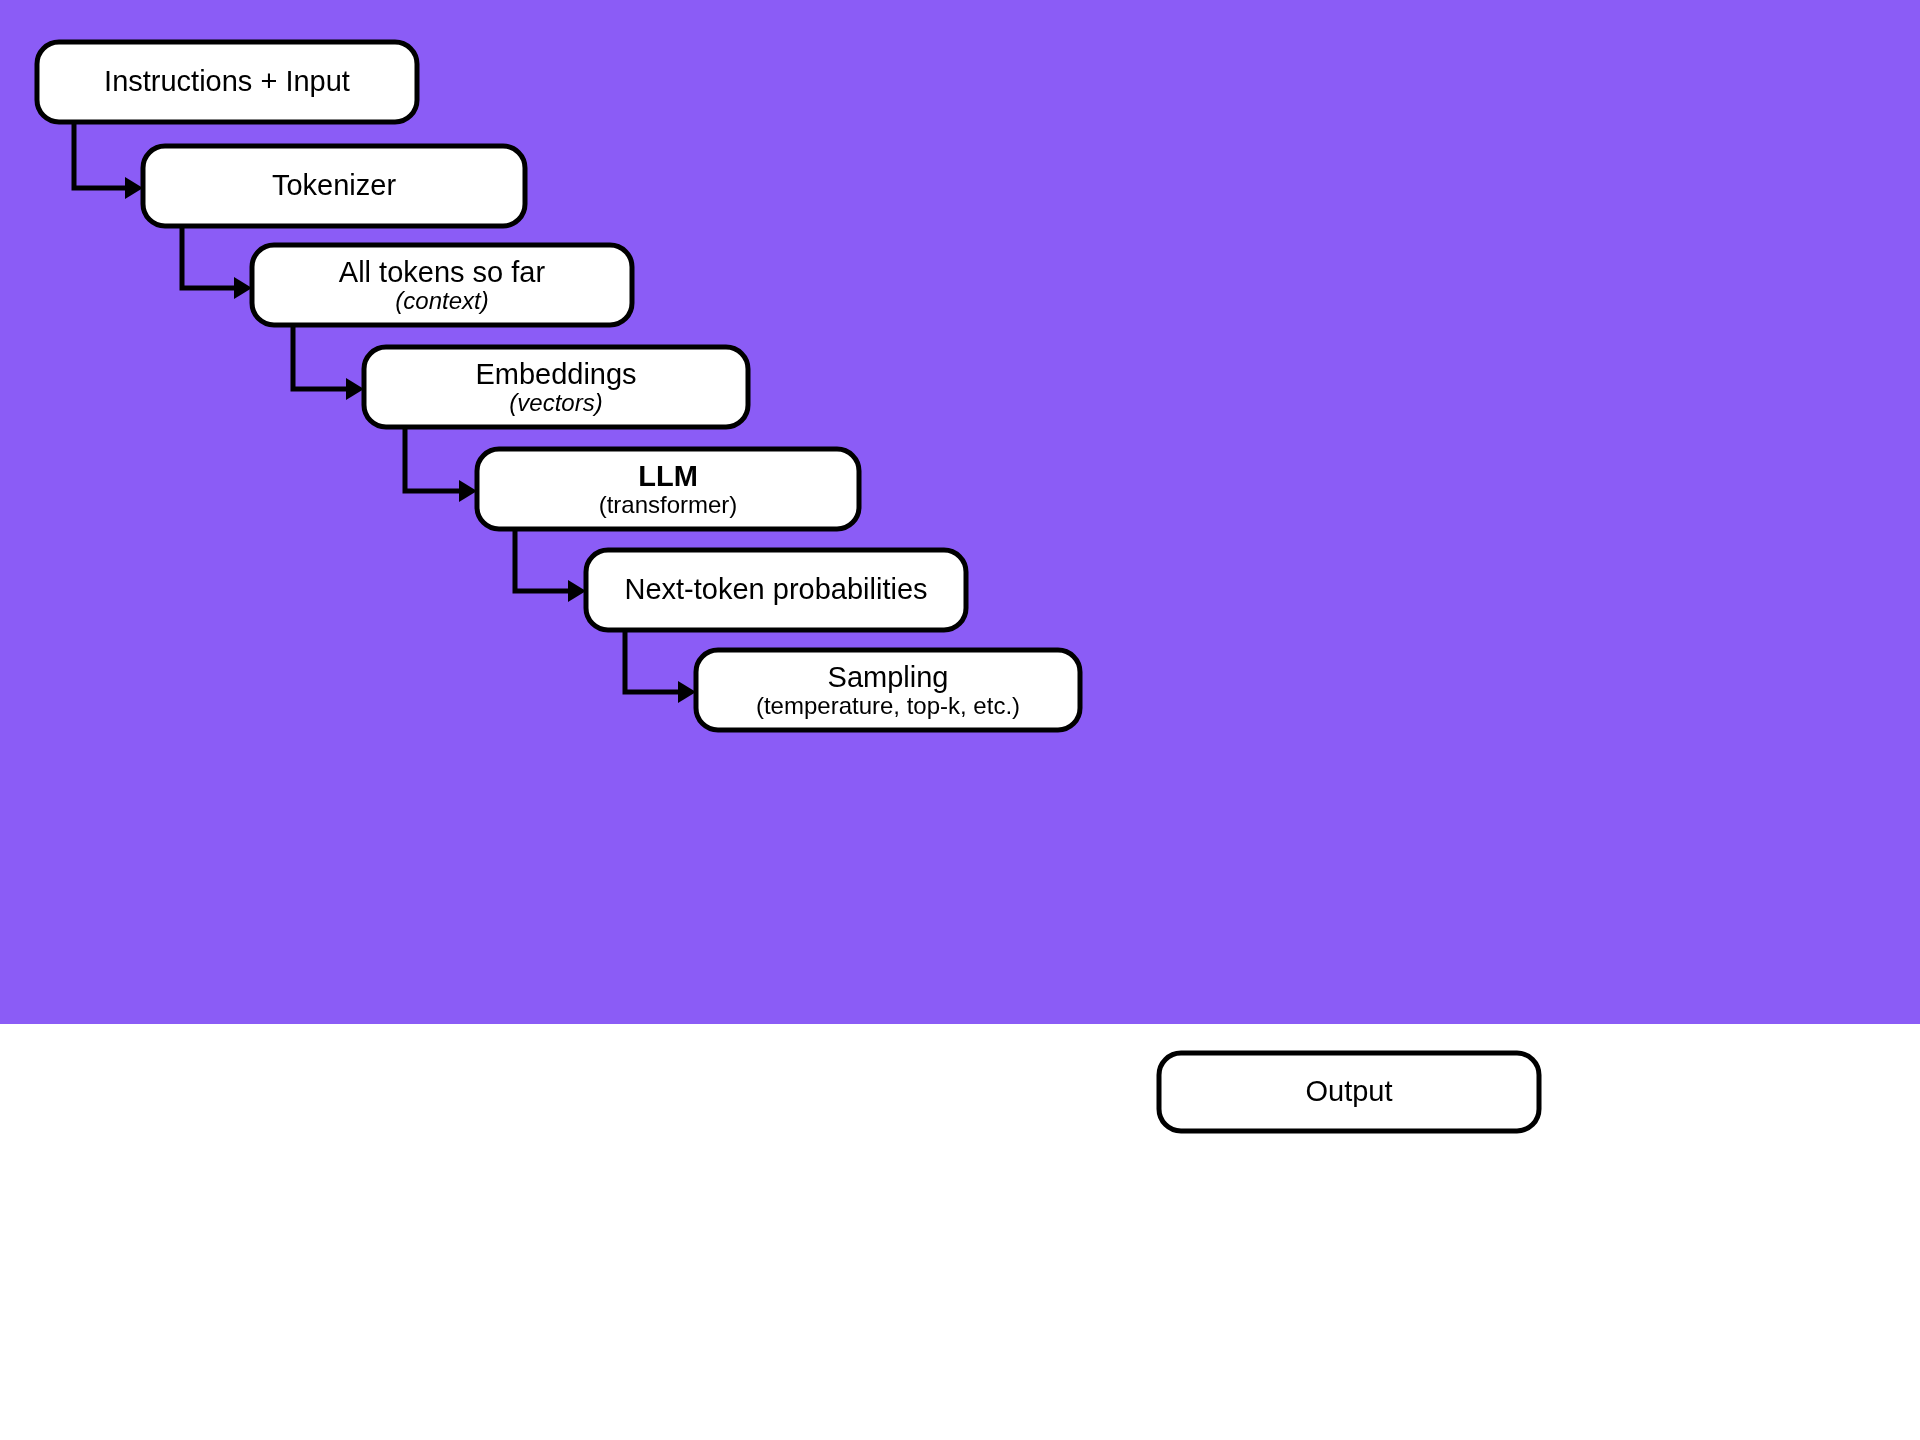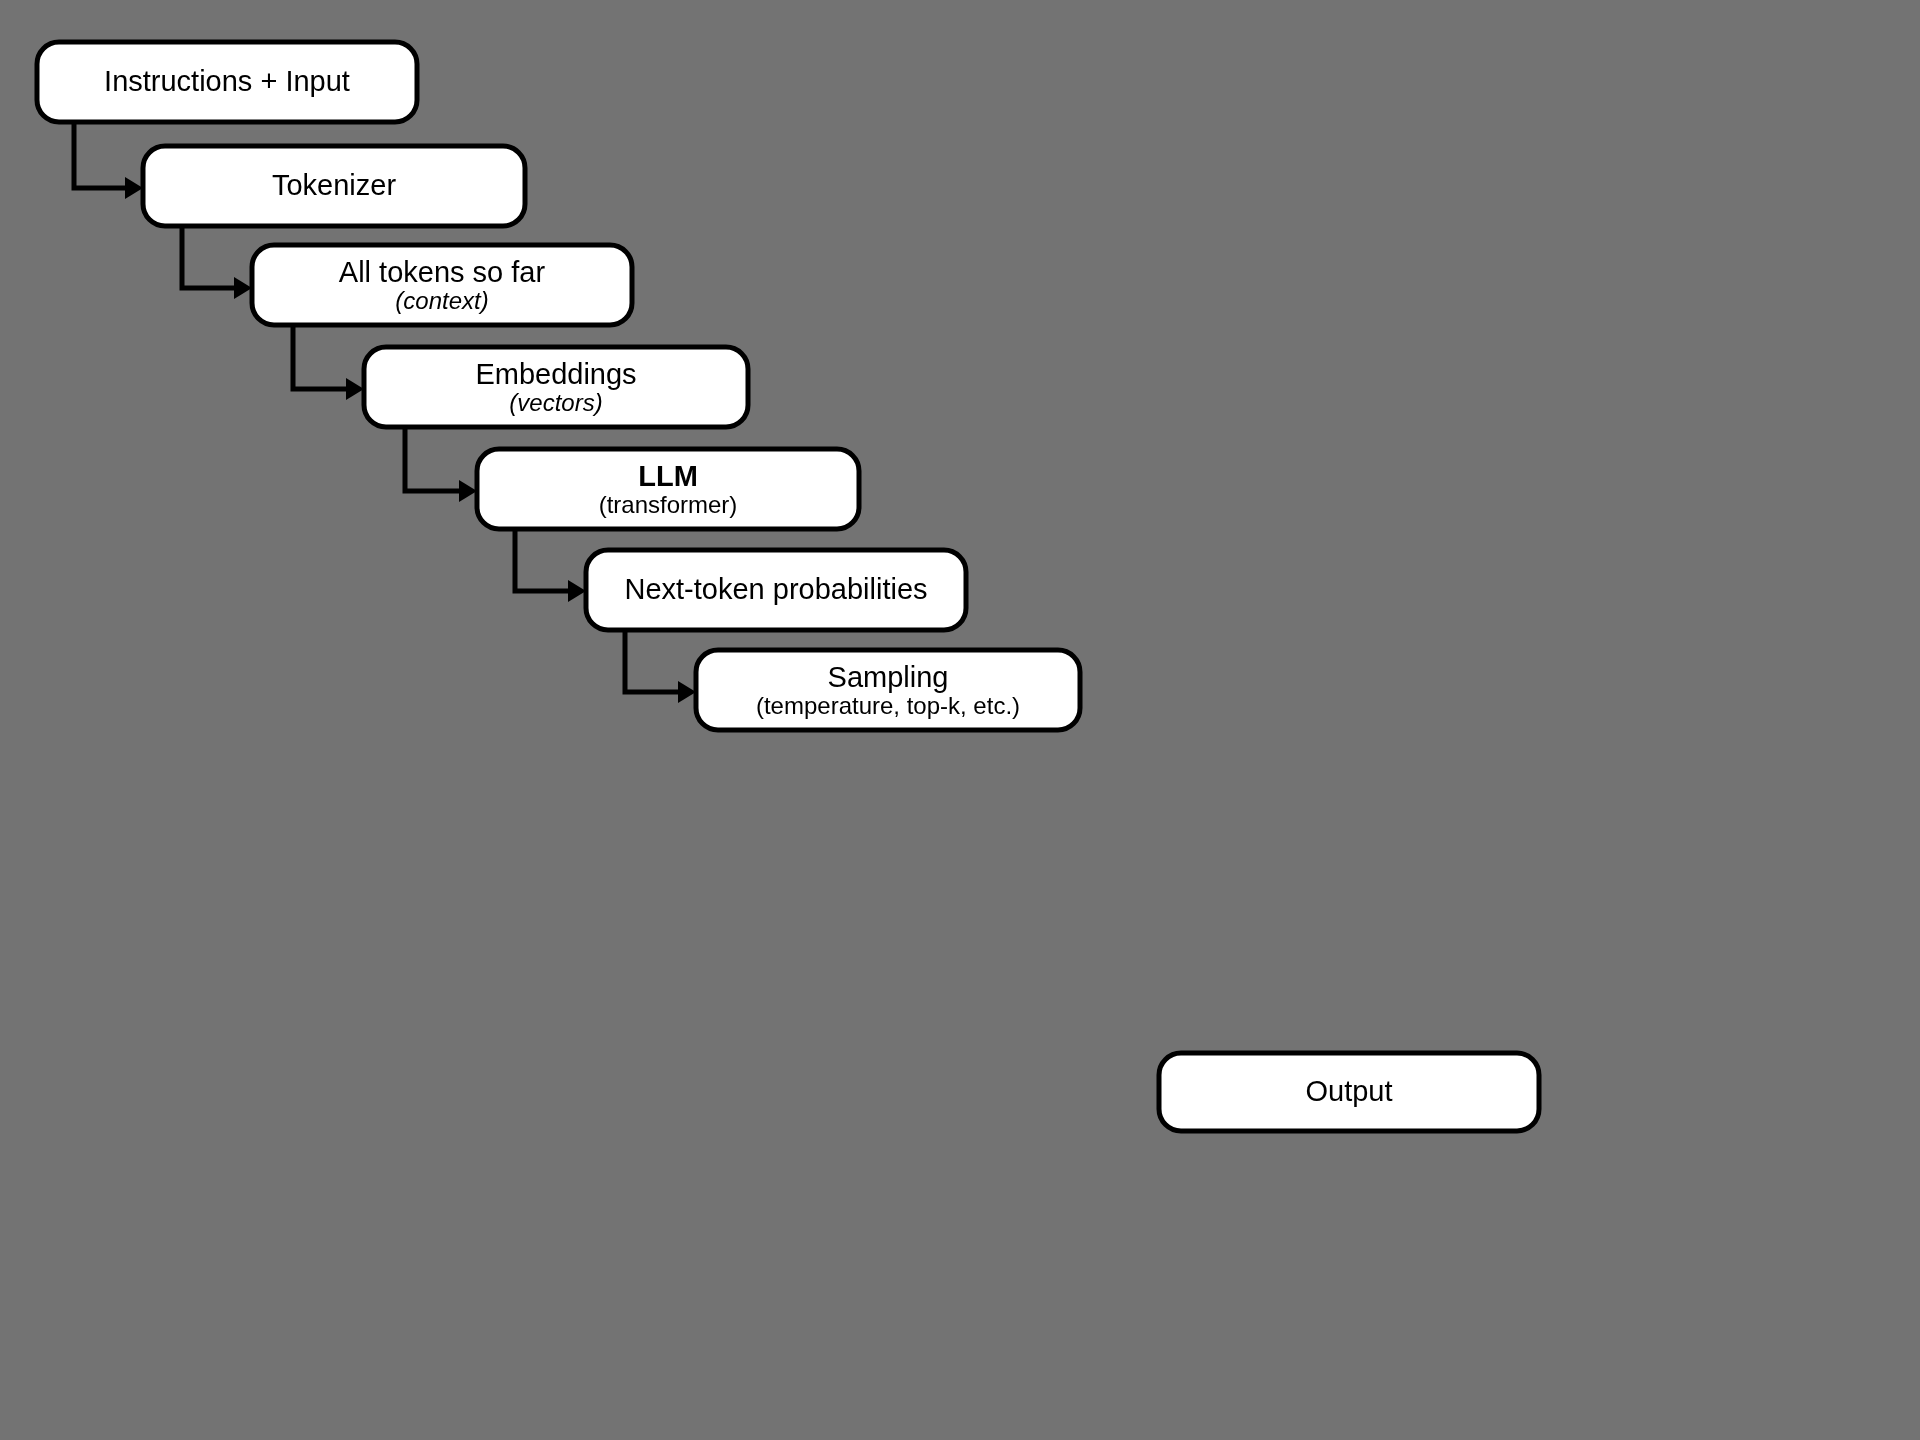--- a/index.html
+++ b/index.html
@@ -9,22 +9,22 @@
   }
   body {
     width: 1920px;
     height: 1440px;
     overflow: hidden;
     font-family: "Liberation Sans", sans-serif;
   }
   #diagram-root {
     position: relative;
     width: 1920px;
-    height: 1440px;
-    background: #737373;
+    height: 1024px;
+    background: #8b5cf6;
   }
   svg.flow {
     display: block;
     width: 1920px;
     height: 1440px;
   }
   .node-box {
     fill: #ffffff;
     stroke: #000000;
     stroke-width: 5;

